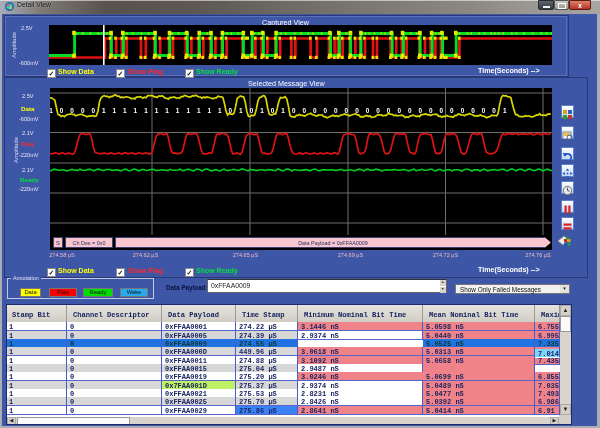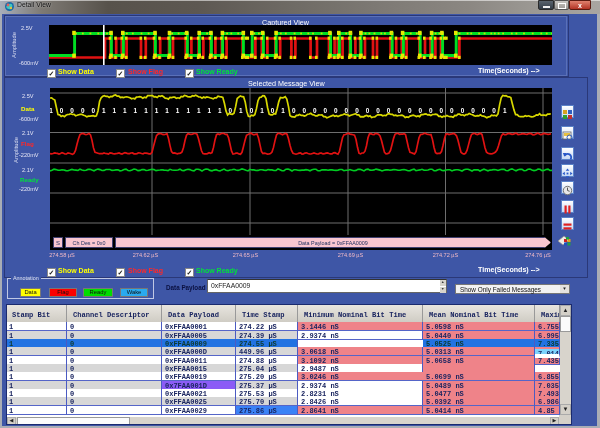--- a/index.html
+++ b/index.html
@@ -541,21 +541,21 @@
   </div>
 <div style="position:absolute;left:236px;top:363.9px;width:62px;height:9.0px;background:#d7d7d7;border-right:1px solid #4b5bc2;border-bottom:1px solid #5565c8;box-sizing:border-box;overflow:hidden">
     <div style="margin:1px 0 0 3px;font:bold 7.0px 'Liberation Mono',monospace;color:#1a2560;white-space:nowrap">275.04 µS</div>
   </div>
 <div style="position:absolute;left:298px;top:363.9px;width:125px;height:9.0px;background:#ffffff;border-right:1px solid #4b5bc2;border-bottom:1px solid #5565c8;box-sizing:border-box;overflow:hidden">
     <div style="margin:1px 0 0 3px;font:bold 7.0px 'Liberation Mono',monospace;color:#1a2560;white-space:nowrap">2.9487 nS</div>
   </div>
 <div style="position:absolute;left:423px;top:363.9px;width:112px;height:9.0px;background:#ef8389;border-right:1px solid #4b5bc2;border-bottom:1px solid #5565c8;box-sizing:border-box;overflow:hidden">
     <div style="margin:12px 0 0 3px;font:bold 7.0px 'Liberation Mono',monospace;color:#1a2560;white-space:nowrap">5.0463 nS</div>
   </div>
-<div style="position:absolute;left:535px;top:349px;width:25px;height:9.0px;background:#7dd3fc;border-right:1px solid #4b5bc2;border-bottom:4px solid #ffffff;box-sizing:border-box;overflow:hidden">
+<div style="position:absolute;left:535px;top:349px;width:25px;height:9.0px;background:#7dd3fc;border-right:1px solid #4b5bc2;border-bottom:1px solid #ffffff;box-sizing:border-box;overflow:hidden">
     <div style="margin:1px 0 0 3px;font:bold 7.0px 'Liberation Mono',monospace;color:#1a2560;white-space:nowrap">7.014</div>
   </div>
 <div style="position:absolute;left:6px;top:372.3px;width:61px;height:9.0px;background:#ffffff;border-right:1px solid #4b5bc2;border-bottom:1px solid #5565c8;box-sizing:border-box;overflow:hidden">
     <div style="margin:1px 0 0 3px;font:bold 7.0px 'Liberation Mono',monospace;color:#1a2560;white-space:nowrap">1</div>
   </div>
 <div style="position:absolute;left:67px;top:372.3px;width:95px;height:9.0px;background:#ffffff;border-right:1px solid #4b5bc2;border-bottom:1px solid #5565c8;box-sizing:border-box;overflow:hidden">
     <div style="margin:1px 0 0 3px;font:bold 7.0px 'Liberation Mono',monospace;color:#1a2560;white-space:nowrap">0</div>
   </div>
 <div style="position:absolute;left:162px;top:372.3px;width:74px;height:9.0px;background:#ffffff;border-right:1px solid #4b5bc2;border-bottom:1px solid #5565c8;box-sizing:border-box;overflow:hidden">
     <div style="margin:1px 0 0 3px;font:bold 7.0px 'Liberation Mono',monospace;color:#1a2560;white-space:nowrap">0xFFAA0019</div>
@@ -571,21 +571,21 @@
   </div>
 <div style="position:absolute;left:535px;top:372.3px;width:25px;height:9.0px;background:#ef8389;border-right:1px solid #4b5bc2;border-bottom:1px solid #5565c8;box-sizing:border-box;overflow:hidden">
     <div style="margin:1px 0 0 3px;font:bold 7.0px 'Liberation Mono',monospace;color:#1a2560;white-space:nowrap">6.855</div>
   </div>
 <div style="position:absolute;left:6px;top:380.6px;width:61px;height:9.0px;background:#d7d7d7;border-right:1px solid #4b5bc2;border-bottom:1px solid #5565c8;box-sizing:border-box;overflow:hidden">
     <div style="margin:1px 0 0 3px;font:bold 7.0px 'Liberation Mono',monospace;color:#1a2560;white-space:nowrap">1</div>
   </div>
 <div style="position:absolute;left:67px;top:380.6px;width:95px;height:9.0px;background:#d7d7d7;border-right:1px solid #4b5bc2;border-bottom:1px solid #5565c8;box-sizing:border-box;overflow:hidden">
     <div style="margin:1px 0 0 3px;font:bold 7.0px 'Liberation Mono',monospace;color:#1a2560;white-space:nowrap">0</div>
   </div>
-<div style="position:absolute;left:162px;top:380.6px;width:74px;height:9.0px;background:#8b5cf6;border-right:1px solid #4b5bc2;border-bottom:1px solid #5565c8;box-sizing:border-box;overflow:hidden">
+<div style="position:absolute;left:162px;top:380.6px;width:74px;height:9.0px;background:#bef264;border-right:1px solid #4b5bc2;border-bottom:1px solid #5565c8;box-sizing:border-box;overflow:hidden">
     <div style="margin:1px 0 0 3px;font:bold 7.0px 'Liberation Mono',monospace;color:#1a2560;white-space:nowrap">0x7FAA001D</div>
   </div>
 <div style="position:absolute;left:236px;top:380.6px;width:62px;height:9.0px;background:#d7d7d7;border-right:1px solid #4b5bc2;border-bottom:1px solid #5565c8;box-sizing:border-box;overflow:hidden">
     <div style="margin:1px 0 0 3px;font:bold 7.0px 'Liberation Mono',monospace;color:#1a2560;white-space:nowrap">275.37 µS</div>
   </div>
 <div style="position:absolute;left:298px;top:380.6px;width:125px;height:9.0px;background:#ffffff;border-right:1px solid #4b5bc2;border-bottom:1px solid #5565c8;box-sizing:border-box;overflow:hidden">
     <div style="margin:1px 0 0 3px;font:bold 7.0px 'Liberation Mono',monospace;color:#1a2560;white-space:nowrap">2.9374 nS</div>
   </div>
 <div style="position:absolute;left:423px;top:380.6px;width:112px;height:9.0px;background:#ef8389;border-right:1px solid #4b5bc2;border-bottom:1px solid #5565c8;box-sizing:border-box;overflow:hidden">
     <div style="margin:1px 0 0 3px;font:bold 7.0px 'Liberation Mono',monospace;color:#1a2560;white-space:nowrap">5.0489 nS</div>
@@ -647,21 +647,21 @@
 <div style="position:absolute;left:236px;top:405.7px;width:62px;height:9.6px;background:#3b82f6;border-right:1px solid #4b5bc2;border-bottom:1px solid #5565c8;box-sizing:border-box;overflow:hidden">
     <div style="margin:1px 0 0 3px;font:bold 7.0px 'Liberation Mono',monospace;color:#1a2560;white-space:nowrap">275.86 µS</div>
   </div>
 <div style="position:absolute;left:298px;top:405.7px;width:125px;height:9.6px;background:#ef8389;border-right:1px solid #4b5bc2;border-bottom:1px solid #5565c8;box-sizing:border-box;overflow:hidden">
     <div style="margin:1px 0 0 3px;font:bold 7.0px 'Liberation Mono',monospace;color:#1a2560;white-space:nowrap">2.8641 nS</div>
   </div>
 <div style="position:absolute;left:423px;top:405.7px;width:112px;height:9.6px;background:#ef8389;border-right:1px solid #4b5bc2;border-bottom:1px solid #5565c8;box-sizing:border-box;overflow:hidden">
     <div style="margin:1px 0 0 3px;font:bold 7.0px 'Liberation Mono',monospace;color:#1a2560;white-space:nowrap">5.0414 nS</div>
   </div>
 <div style="position:absolute;left:535px;top:405.7px;width:25px;height:9.6px;background:#ef8389;border-right:1px solid #4b5bc2;border-bottom:1px solid #5565c8;box-sizing:border-box;overflow:hidden">
-    <div style="margin:1px 0 0 3px;font:bold 7.0px 'Liberation Mono',monospace;color:#1a2560;white-space:nowrap">4.85</div>
+    <div style="margin:1px 0 0 3px;font:bold 7.0px 'Liberation Mono',monospace;color:#1a2560;white-space:nowrap">6.91</div>
   </div>
 
 <div style="position:absolute;left:560px;top:305px;width:11px;height:110.3px;background:#d8d4cc"></div>
 <div style="position:absolute;left:560px;top:305px;width:11px;height:11px;background:#d4d0c8;border:1px solid #aaa;box-sizing:border-box;font:6px/9px 'Liberation Sans',sans-serif;text-align:center;color:#222">▲</div>
 <div style="position:absolute;left:560px;top:316px;width:11px;height:16px;background:#fbfbfb;border:1px solid #999;box-sizing:border-box"></div>
 <div style="position:absolute;left:560px;top:404.3px;width:11px;height:11px;background:#d4d0c8;border:1px solid #aaa;box-sizing:border-box;font:6px/9px 'Liberation Sans',sans-serif;text-align:center;color:#222">▼</div>
 
 <div style="position:absolute;left:7px;top:417px;width:552px;height:7.5px;background:#d8d4cc"></div>
 <div style="position:absolute;left:7px;top:417px;width:9px;height:7.5px;background:#d4d0c8;border:1px solid #aaa;box-sizing:border-box;font:5px/5px 'Liberation Sans',sans-serif;text-align:center;color:#222">◀</div>
 <div style="position:absolute;left:17px;top:417px;width:113px;height:7.5px;background:#fbfbfb;border:1px solid #999;box-sizing:border-box"></div>

